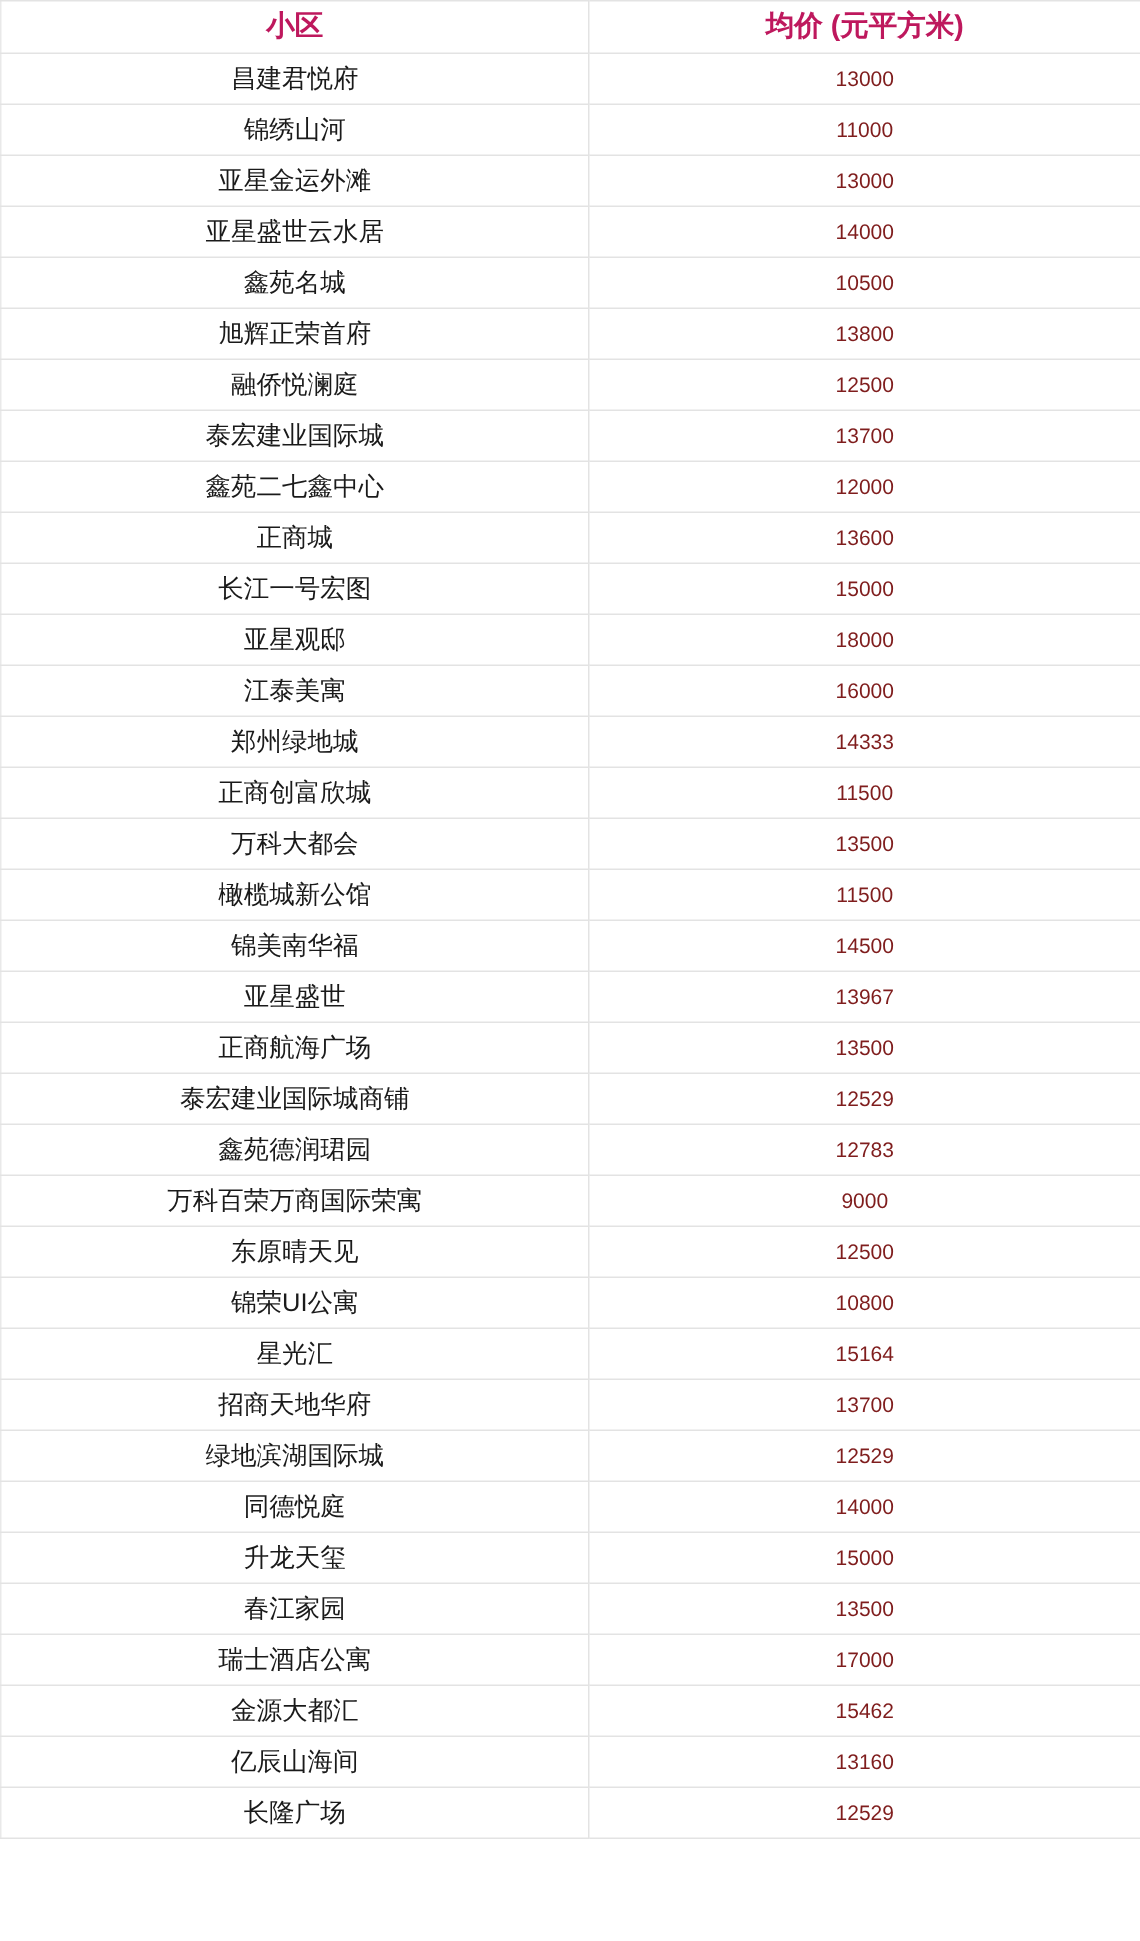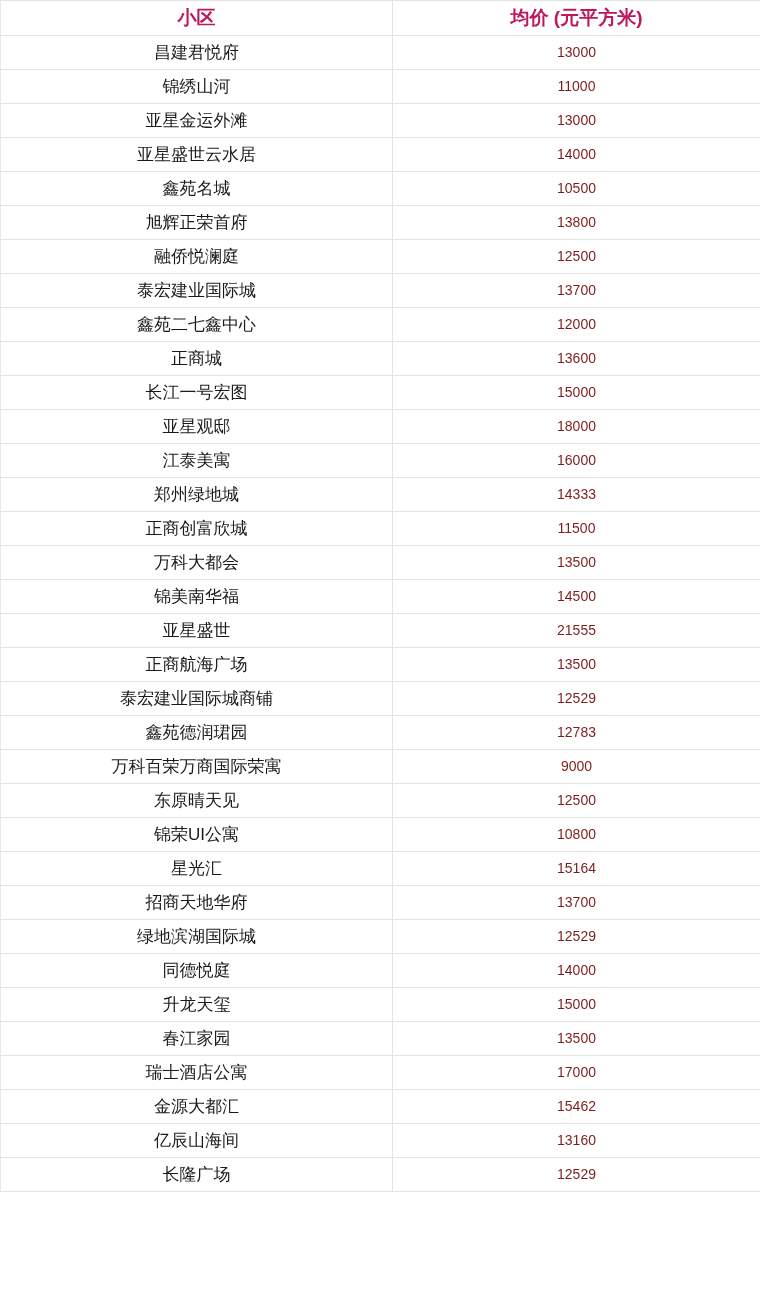--- a/index.html
+++ b/index.html
@@ -127,26 +127,30 @@
       </tr>
       <tr>
         <td class="name-cell">正商创富欣城</td>
         <td class="price-cell">11500</td>
       </tr>
       <tr>
         <td class="name-cell">万科大都会</td>
         <td class="price-cell">13500</td>
       </tr>
       <tr>
+        <td class="name-cell">橄榄城新公馆</td>
+        <td class="price-cell">11500</td>
+      </tr>
+      <tr>
         <td class="name-cell">锦美南华福</td>
         <td class="price-cell">14500</td>
       </tr>
       <tr>
         <td class="name-cell">亚星盛世</td>
-        <td class="price-cell">21555</td>
+        <td class="price-cell">13967</td>
       </tr>
       <tr>
         <td class="name-cell">正商航海广场</td>
         <td class="price-cell">13500</td>
       </tr>
       <tr>
         <td class="name-cell">泰宏建业国际城商铺</td>
         <td class="price-cell">12529</td>
       </tr>
       <tr>

